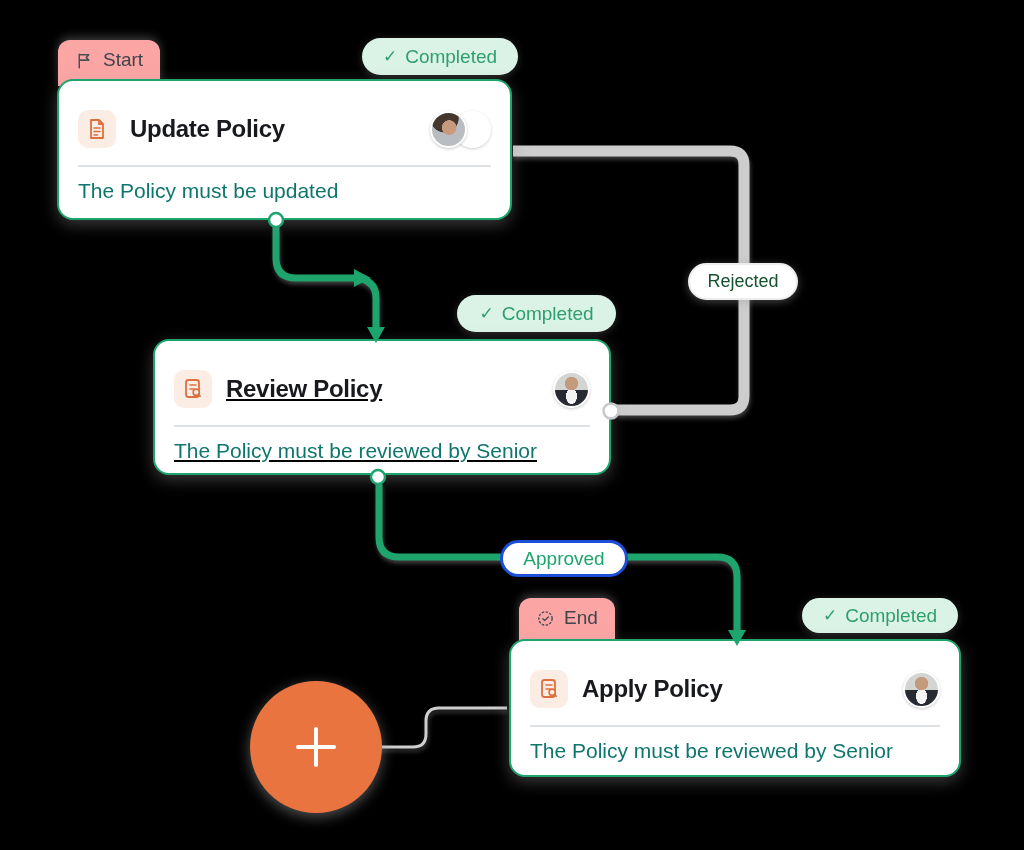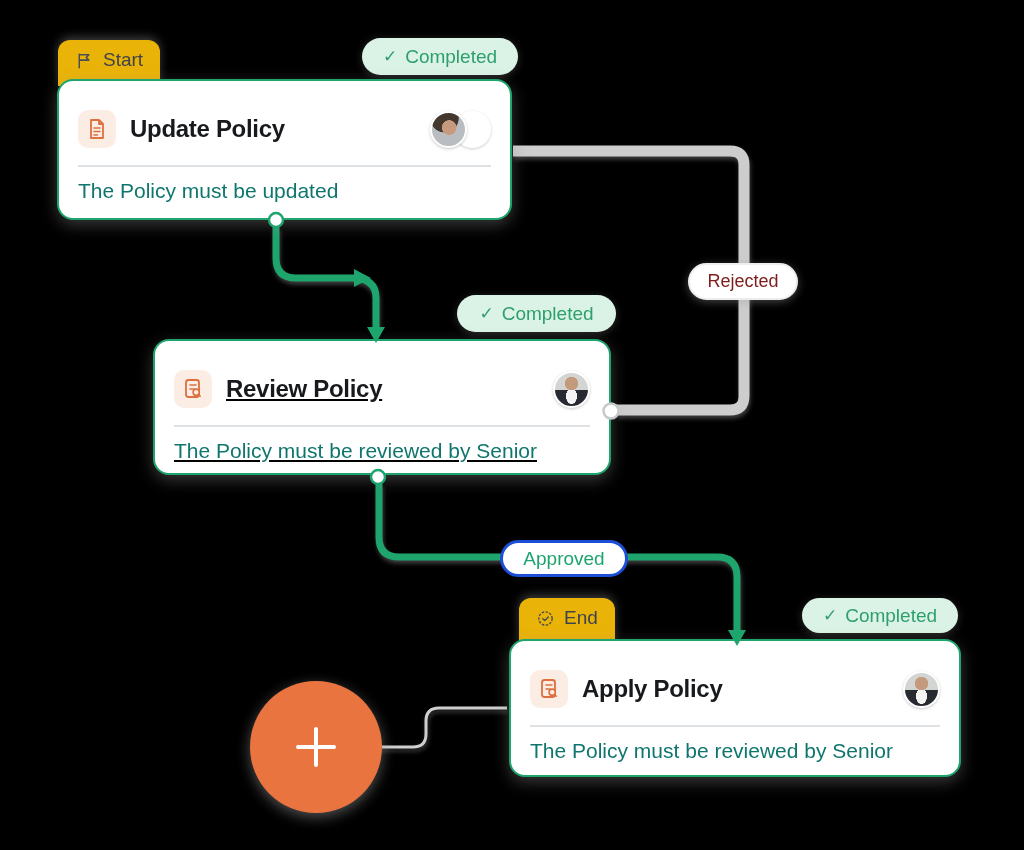--- a/index.html
+++ b/index.html
@@ -54,21 +54,21 @@
       radial-gradient(ellipse 9px 13px at 50% 70%, #f4f4f4 0 60%, rgba(0,0,0,0) 62%),
       linear-gradient(180deg, rgba(0,0,0,0) 0 52%, #272b31 53%),
       #d2d5d1;
   }
   .node-desc{
     margin:12px 19px 0;font-size:21px;color:#0f766e;white-space:nowrap;
   }
 
   
   .node-tab{
-    position:absolute;height:46px;background:#eab308;border-radius:12px 12px 0 0;
+    position:absolute;height:46px;background:#fca5a5;border-radius:12px 12px 0 0;
     display:flex;align-items:center;gap:9px;padding:0 17px 6px;box-sizing:border-box;
     color:#3F444B;font-size:19px;z-index:2;
     box-shadow:0 -3px 10px rgba(150,150,150,0.4);
     justify-content:flex-end;
   }
 
   
   .status-badge{
     position:absolute;height:37px;background:#DBF3E7;border-radius:19px;
     color:#2E9F6C;font-size:19px;display:flex;align-items:center;justify-content:center;
@@ -76,21 +76,21 @@
   }
   .status-badge .check{font-size:17px;line-height:1;}
 
   
   .edge-pill{
     position:absolute;background:#fff;display:flex;align-items:center;justify-content:center;
     z-index:6;box-sizing:border-box;white-space:nowrap;
   }
   .pill-rejected{
     left:688px;top:263px;width:110px;height:37px;border:2px solid #EDEDED;border-radius:19px;
-    color:#7f1d1d;font-size:18px;box-shadow:0 2px 8px rgba(150,150,150,0.45);
+    color:#14532d;font-size:18px;box-shadow:0 2px 8px rgba(150,150,150,0.45);
   }
   .pill-approved{
     left:500px;top:540px;width:128px;height:37px;border:3px solid #1d4ed8;border-radius:19px;
     color:#1EA46D;font-size:19px;
   }
 
   
   .add-button{
     position:absolute;left:250px;top:681px;width:132px;height:132px;border-radius:50%;
     background:#E9743F;z-index:4;box-shadow:0 4px 14px rgba(150,150,150,0.55);cursor:pointer;

